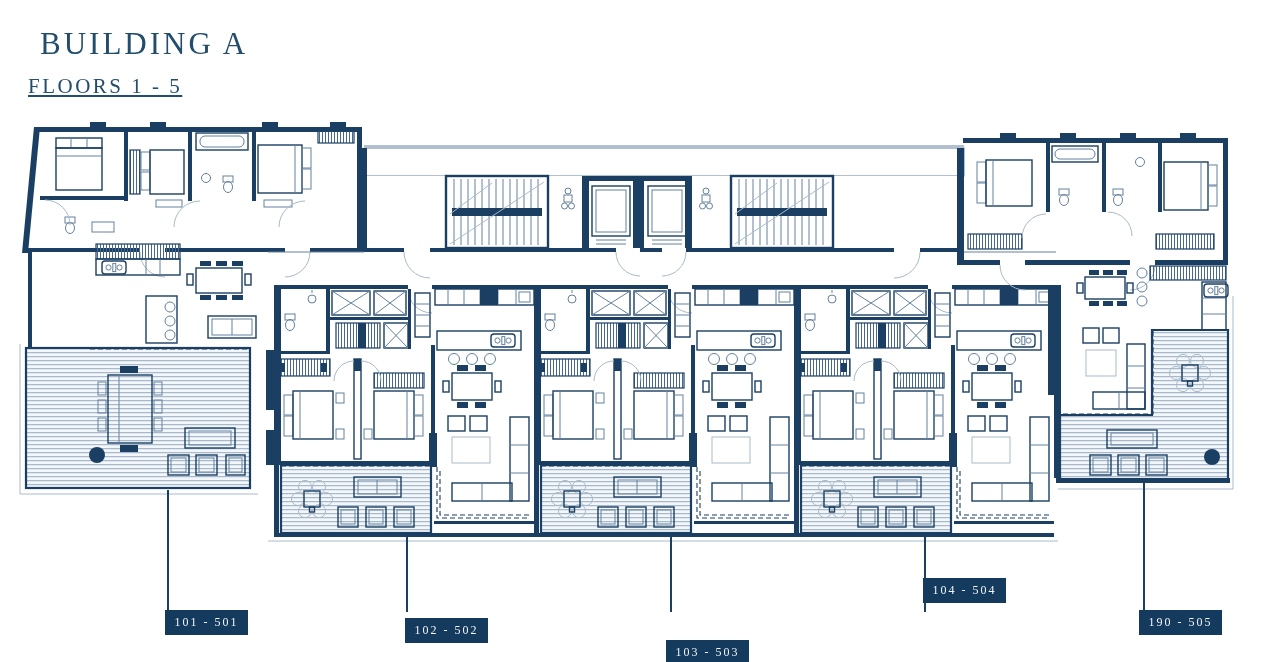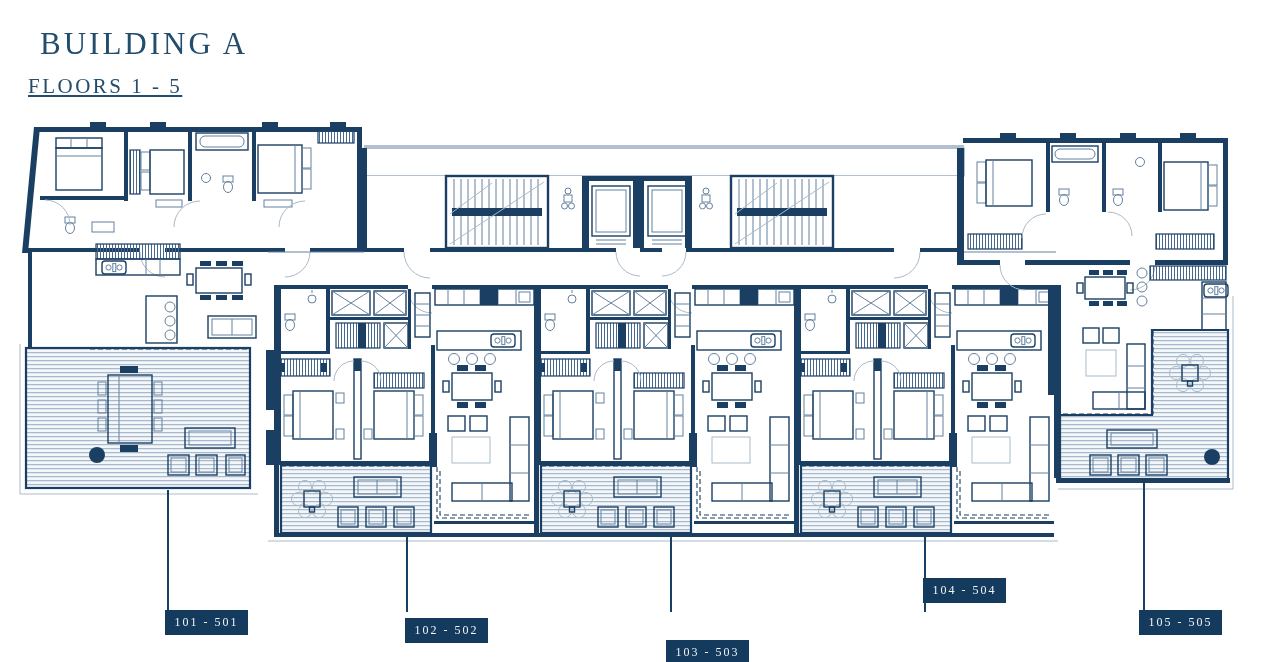--- a/index.html
+++ b/index.html
@@ -405,14 +405,14 @@
       <path d="M671,537 V612"></path>
       <path d="M925,537 V612"></path>
       <path d="M1144,483 V612"></path>
     </g>
   </svg>
 
   <div class="unit-label" style="left:165px;top:610px">101 - 501</div>
   <div class="unit-label" style="left:405px;top:618px">102 - 502</div>
   <div class="unit-label" style="left:666px;top:640px">103 - 503</div>
   <div class="unit-label" style="left:923px;top:578px">104 - 504</div>
-  <div class="unit-label" style="left:1139px;top:610px">105 - 505</div>
+  <div class="unit-label" style="left:1139px;top:610px">190 - 505</div>
 </div>
 
 </body></html>

